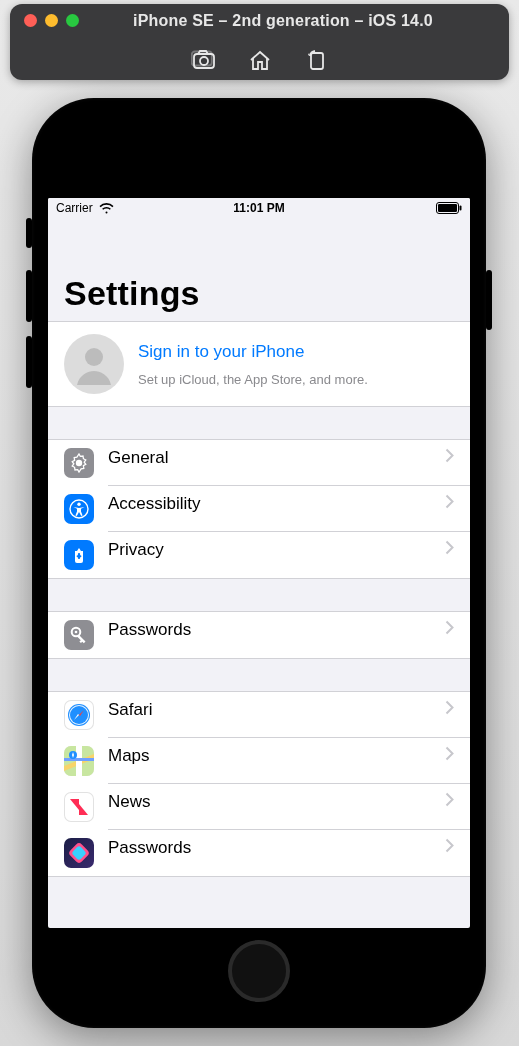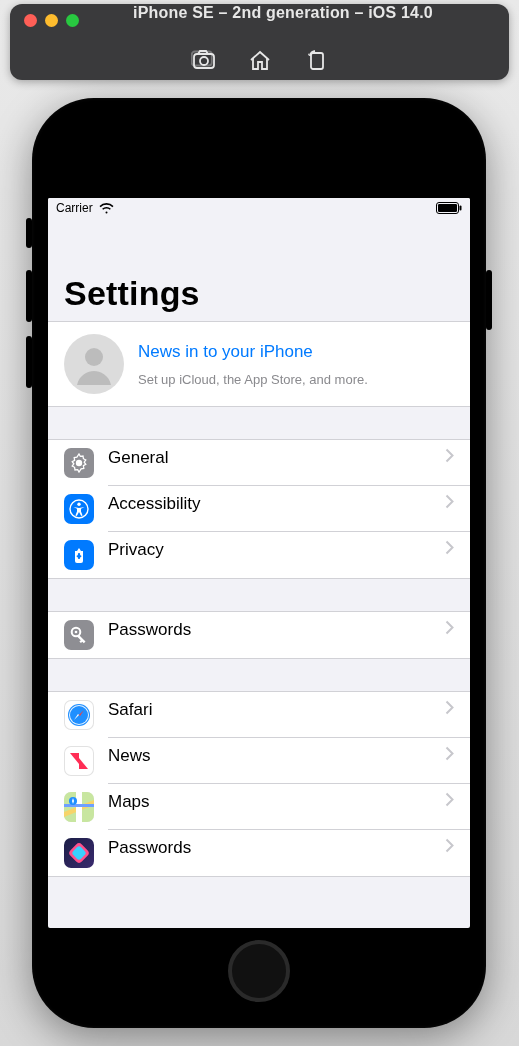--- a/index.html
+++ b/index.html
@@ -34,21 +34,21 @@
     }
     .traffic-lights span {
       width: 13px; height: 13px; border-radius: 50%;
       display: block;
     }
     .tl-close { background: #ff5f57; }
     .tl-min   { background: #febc2e; }
     .tl-max   { background: #28c840; }
     .titlebar-title {
       position: absolute;
-      top: 0; left: 0; right: 0;
+      top: 8px; left: 0; right: 0;
       text-align: center;
       font-weight: 700;
       font-size: 16px;
       color: #e7e7e7;
       letter-spacing: 0.2px;
       padding-left: 47px;
     }
     .titlebar-toolbar {
       position: absolute;
       bottom: 8px; left: 0; right: 0;
@@ -252,20 +252,21 @@
 
     <div class="status-bar">
       <div class="status-left">
         <span>Carrier</span>
         <span class="wifi-icon">
           <svg width="15" height="11" viewBox="0 0 15 11">
             <path d="M7.5 10.5a1 1 0 100-2 1 1 0 000 2zM4.2 6.8a4.7 4.7 0 016.6 0l1.1-1.1a6.25 6.25 0 00-8.8 0l1.1 1.1zM1.6 4.2a8.35 8.35 0 0111.8 0L14.5 3A9.9 9.9 0 00.5 3l1.1 1.2z" fill="#000"></path>
           </svg>
         </span>
       </div>
+      <div class="status-center">11:01 PM</div>
       <div class="status-right">
         <span>
           <svg width="26" height="12" viewBox="0 0 26 12">
             <rect x="0.5" y="0.5" width="22" height="11" rx="2.5" fill="none" stroke="#000"></rect>
             <rect x="2" y="2" width="19" height="8" rx="1.2" fill="#000"></rect>
             <rect x="23.5" y="3.5" width="2" height="5" rx="1" fill="#000"></rect>
           </svg>
         </span>
       </div>
     </div>
@@ -275,21 +276,21 @@
     <div class="signin-cell">
       <div class="avatar">
         <span>
           <svg width="46" height="46" viewBox="0 0 46 46">
             <circle cx="23" cy="16" r="9" fill="#bcbcbc"></circle>
             <path d="M6 44c2-10 11-14 17-14s15 4 17 14" fill="#bcbcbc"></path>
           </svg>
         </span>
       </div>
       <div>
-        <div class="signin-title">News in to your iPhone</div>
+        <div class="signin-title">Sign in to your iPhone</div>
         <div class="signin-sub">Set up iCloud, the App Store, and more.</div>
       </div>
     </div>
 
     <div class="cell-group" style="margin-top:32px">
       <div class="cell">
         <div class="app-icon icon-general">
           <svg width="20" height="20" viewBox="0 0 20 20" fill="#fff">
             <circle cx="10" cy="10" r="3.2"></circle>
             <path d="M10 1l1.3 2.4 2.7-.4.4 2.7L16.8 7l-1.6 2.2 1.6 2.2-2.4 1.3.4 2.7-2.7.4L10 19l-1.3-2.4-2.7.4-.4-2.7L3.2 13l1.6-2.2L3.2 8.6l2.4-1.3-.4-2.7 2.7-.4L10 1z" fill="none" stroke="#fff" stroke-width="1.3"></path>
@@ -362,35 +363,20 @@
         <div class="app-icon icon-safari">
           <svg width="26" height="26" viewBox="0 0 26 26">
             <circle cx="13" cy="13" r="11" fill="#1f8fff"></circle>
             <circle cx="13" cy="13" r="10" fill="#e8f4ff"></circle>
             <circle cx="13" cy="13" r="9" fill="#1f8fff"></circle>
             <polygon points="13,13 18,8 14,14" fill="#ff3b30"></polygon>
             <polygon points="13,13 8,18 12,12" fill="#fff"></polygon>
           </svg>
         </div>
         <span class="cell-label">Safari</span>
-        <span class="chevron">
-          <svg width="9" height="15" viewBox="0 0 9 15" fill="none" stroke="currentColor" stroke-width="2">
-              <path d="M1.5 1.5l6 6-6 6"></path>
-            </svg>
-        </span>
-        <div class="divider"></div>
-      </div>
-      <div class="cell">
-        <div class="app-icon icon-news">
-          <svg width="24" height="24" viewBox="0 0 24 24">
-            <path d="M3 4l9 11V4H3z" fill="#ff2d55"></path>
-            <path d="M21 20L12 9v11h9z" fill="#ff2d55"></path>
-          </svg>
-        </div>
-        <span class="cell-label">News</span>
         <span class="chevron">
           <svg width="9" height="15" viewBox="0 0 9 15" fill="none" stroke="currentColor" stroke-width="2">
               <path d="M1.5 1.5l6 6-6 6"></path>
             </svg>
         </span>
         <div class="divider"></div>
       </div>
       <div class="cell">
         <div class="app-icon icon-maps">
           <svg width="30" height="30" viewBox="0 0 30 30">
@@ -404,20 +390,35 @@
         </div>
         <span class="cell-label">Maps</span>
         <span class="chevron">
           <svg width="9" height="15" viewBox="0 0 9 15" fill="none" stroke="currentColor" stroke-width="2">
               <path d="M1.5 1.5l6 6-6 6"></path>
             </svg>
         </span>
         <div class="divider"></div>
       </div>
       <div class="cell">
+        <div class="app-icon icon-news">
+          <svg width="24" height="24" viewBox="0 0 24 24">
+            <path d="M3 4l9 11V4H3z" fill="#ff2d55"></path>
+            <path d="M21 20L12 9v11h9z" fill="#ff2d55"></path>
+          </svg>
+        </div>
+        <span class="cell-label">News</span>
+        <span class="chevron">
+          <svg width="9" height="15" viewBox="0 0 9 15" fill="none" stroke="currentColor" stroke-width="2">
+              <path d="M1.5 1.5l6 6-6 6"></path>
+            </svg>
+        </span>
+        <div class="divider"></div>
+      </div>
+      <div class="cell">
         <div class="app-icon icon-shortcuts">
           <svg width="22" height="22" viewBox="0 0 22 22">
             <rect x="3" y="3" width="16" height="16" rx="4" transform="rotate(45 11 11)" fill="#ff4f8b"></rect>
             <rect x="5.5" y="5.5" width="11" height="11" rx="3" transform="rotate(45 11 11)" fill="#38d1ff"></rect>
           </svg>
         </div>
         <span class="cell-label">Passwords</span>
         <span class="chevron">
           <svg width="9" height="15" viewBox="0 0 9 15" fill="none" stroke="currentColor" stroke-width="2">
               <path d="M1.5 1.5l6 6-6 6"></path>

